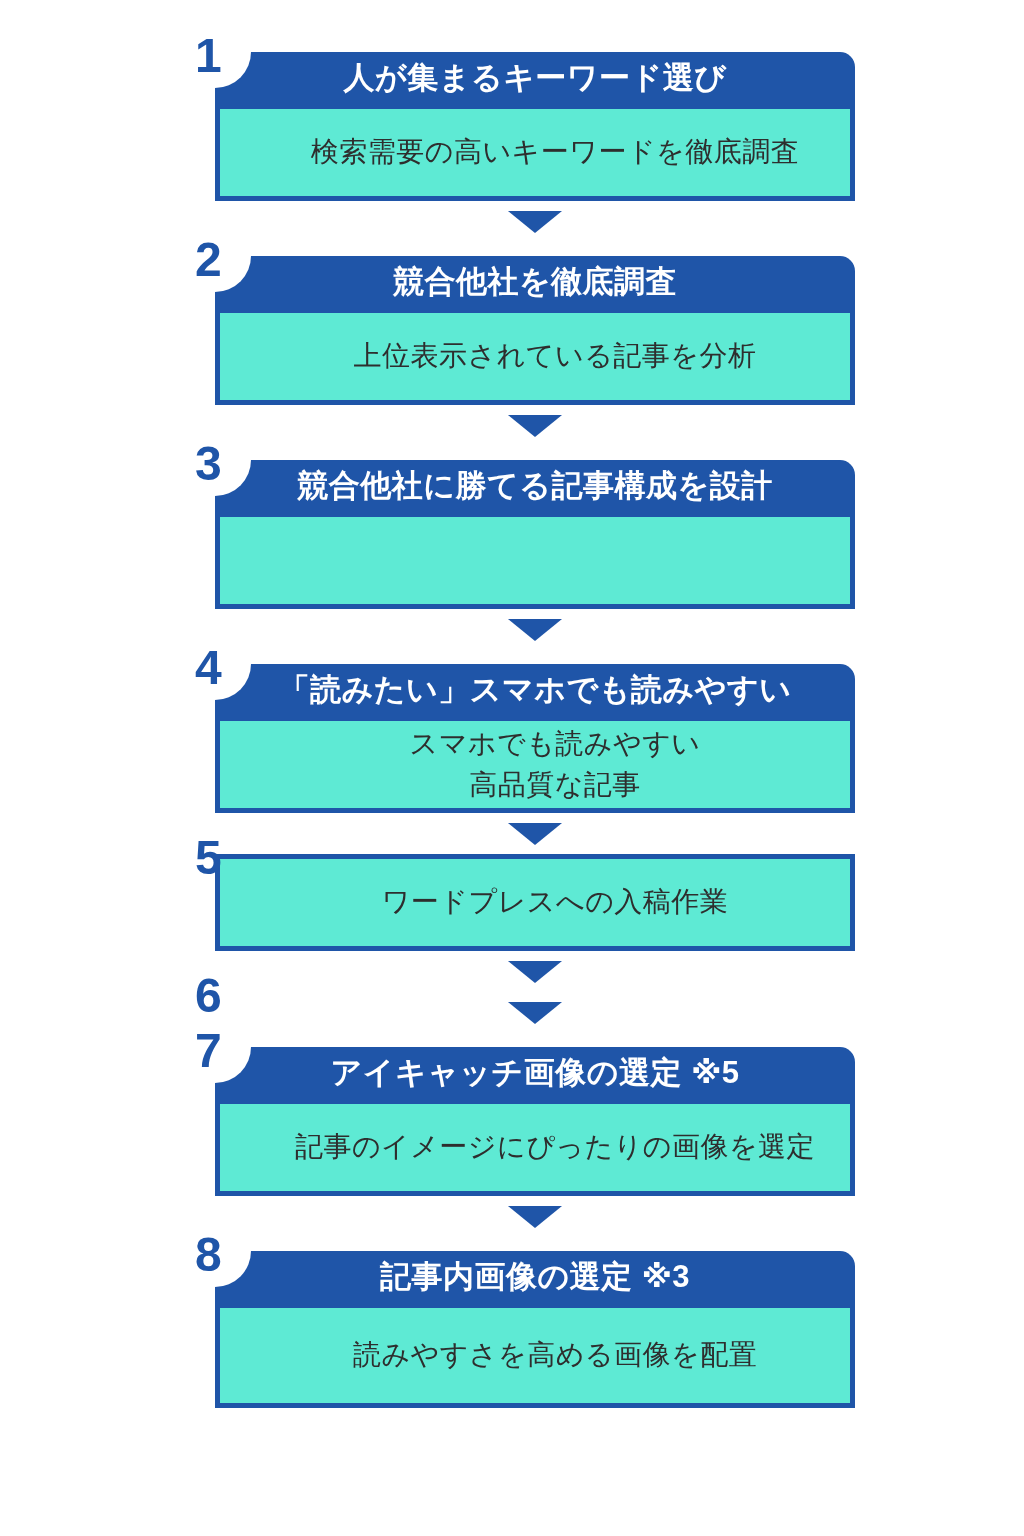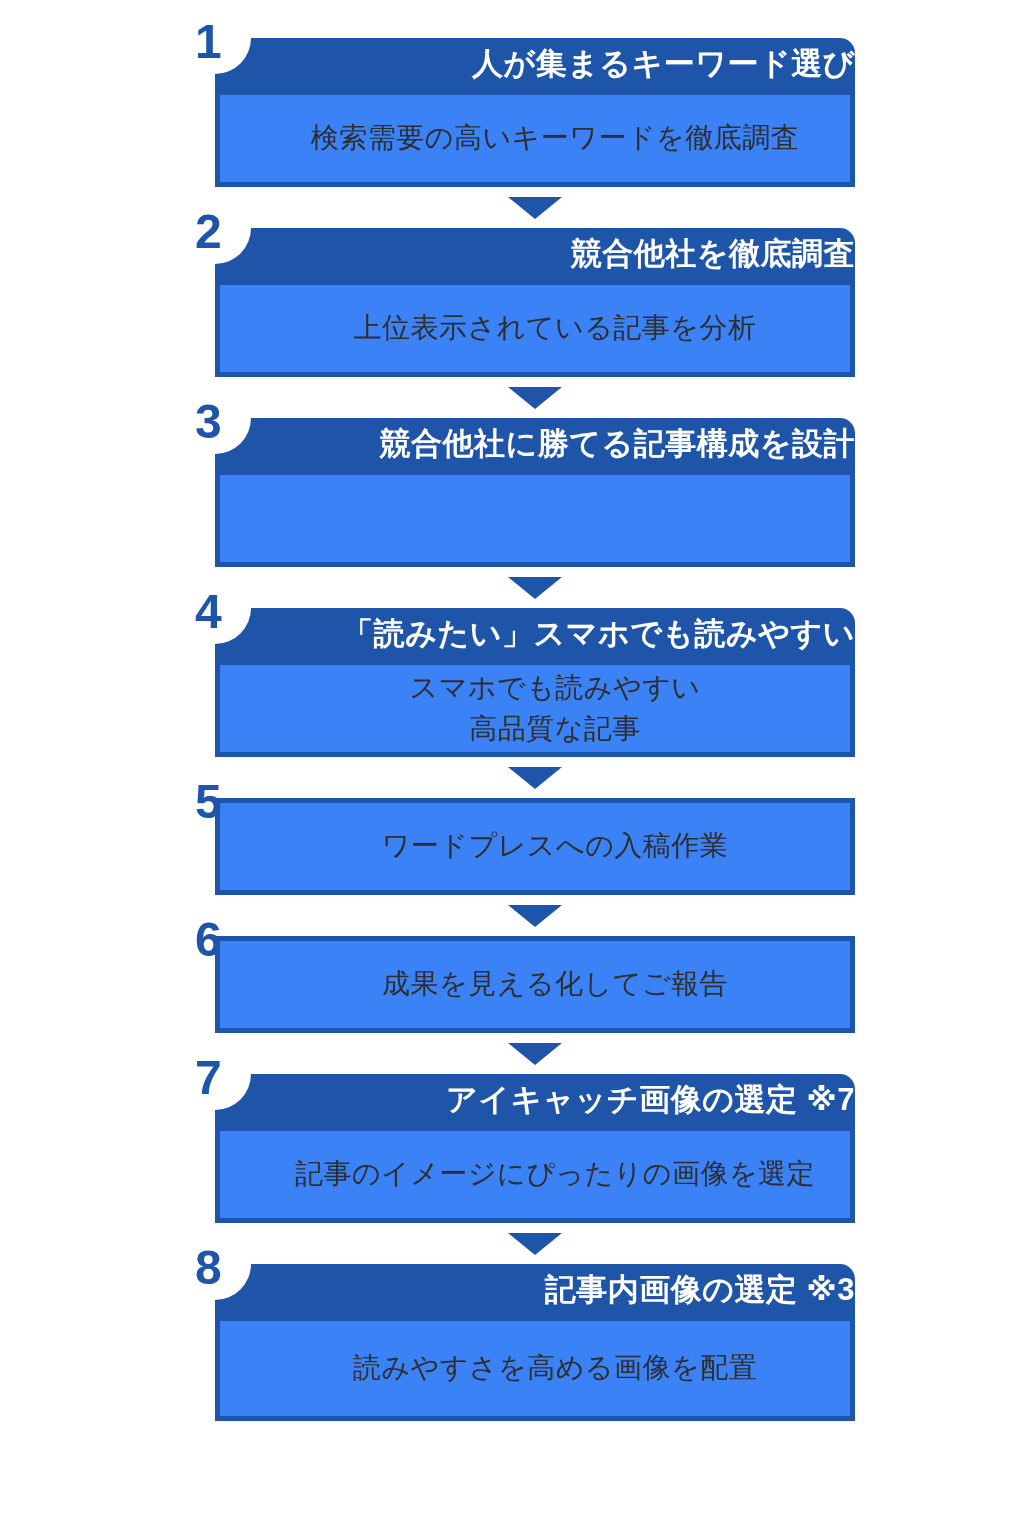--- a/index.html
+++ b/index.html
@@ -27,22 +27,23 @@
     font-weight: bold;
     line-height: 1;
     color: var(--blue);
     z-index: 3;
   }
   .step-header {
     position: relative;
     height: 52px;
     background: var(--blue);
     border-top-right-radius: 15px;
-    display: flex; align-items: center; justify-content: flex-end;
+    display: flex; align-items: center; justify-content: center;
     overflow: visible;
+    margin-top: 14px;
   }
   
   .step-header::before {
     content: "";
     position: absolute;
     left: -36px; top: -36px;
     width: 72px; height: 72px;
     border-radius: 50%;
     background: var(--bg);
     z-index: 1;
@@ -51,21 +52,21 @@
     position: relative; z-index: 2;
     margin: 0;
     color: #ffffff;
     font-size: 31px;
     font-weight: bold;
     letter-spacing: 0.5px;
     white-space: nowrap;
   }
   .step-body {
     min-height: 97px;
-    background: #3b82f6;
+    background: #5eead4;
     border: 5px solid var(--blue);
     display: flex; align-items: center; justify-content: center;
     text-align: center;
     padding-left: 40px;
   }
   .step:last-child .step-body { min-height: 105px; }
   .step-desc {
     margin: 0;
     font-size: 28px;
     color: var(--text);
@@ -149,33 +150,30 @@
       <p class="step-desc"><span>ワードプレスへの入稿作業</span></p>
     </div>
   </section>
 
   <div class="arrow-wrap">
     <div class="arrow-down"></div>
   </div>
 
   <section class="step">
     <div class="step-number">6</div>
-    <div class="step-body">
-      <p class="step-desc"><span>成果を見える化してご報告</span></p>
-    </div>
   </section>
 
   <div class="arrow-wrap">
     <div class="arrow-down"></div>
   </div>
 
   <section class="step">
     <div class="step-number">7</div>
     <header class="step-header">
-      <h2 class="step-title">アイキャッチ画像の選定 ※7</h2>
+      <h2 class="step-title">アイキャッチ画像の選定 ※5</h2>
     </header>
     <div class="step-body">
       <p class="step-desc"><span>記事のイメージにぴったりの画像を選定</span></p>
     </div>
   </section>
 
   <div class="arrow-wrap">
     <div class="arrow-down"></div>
   </div>
 

